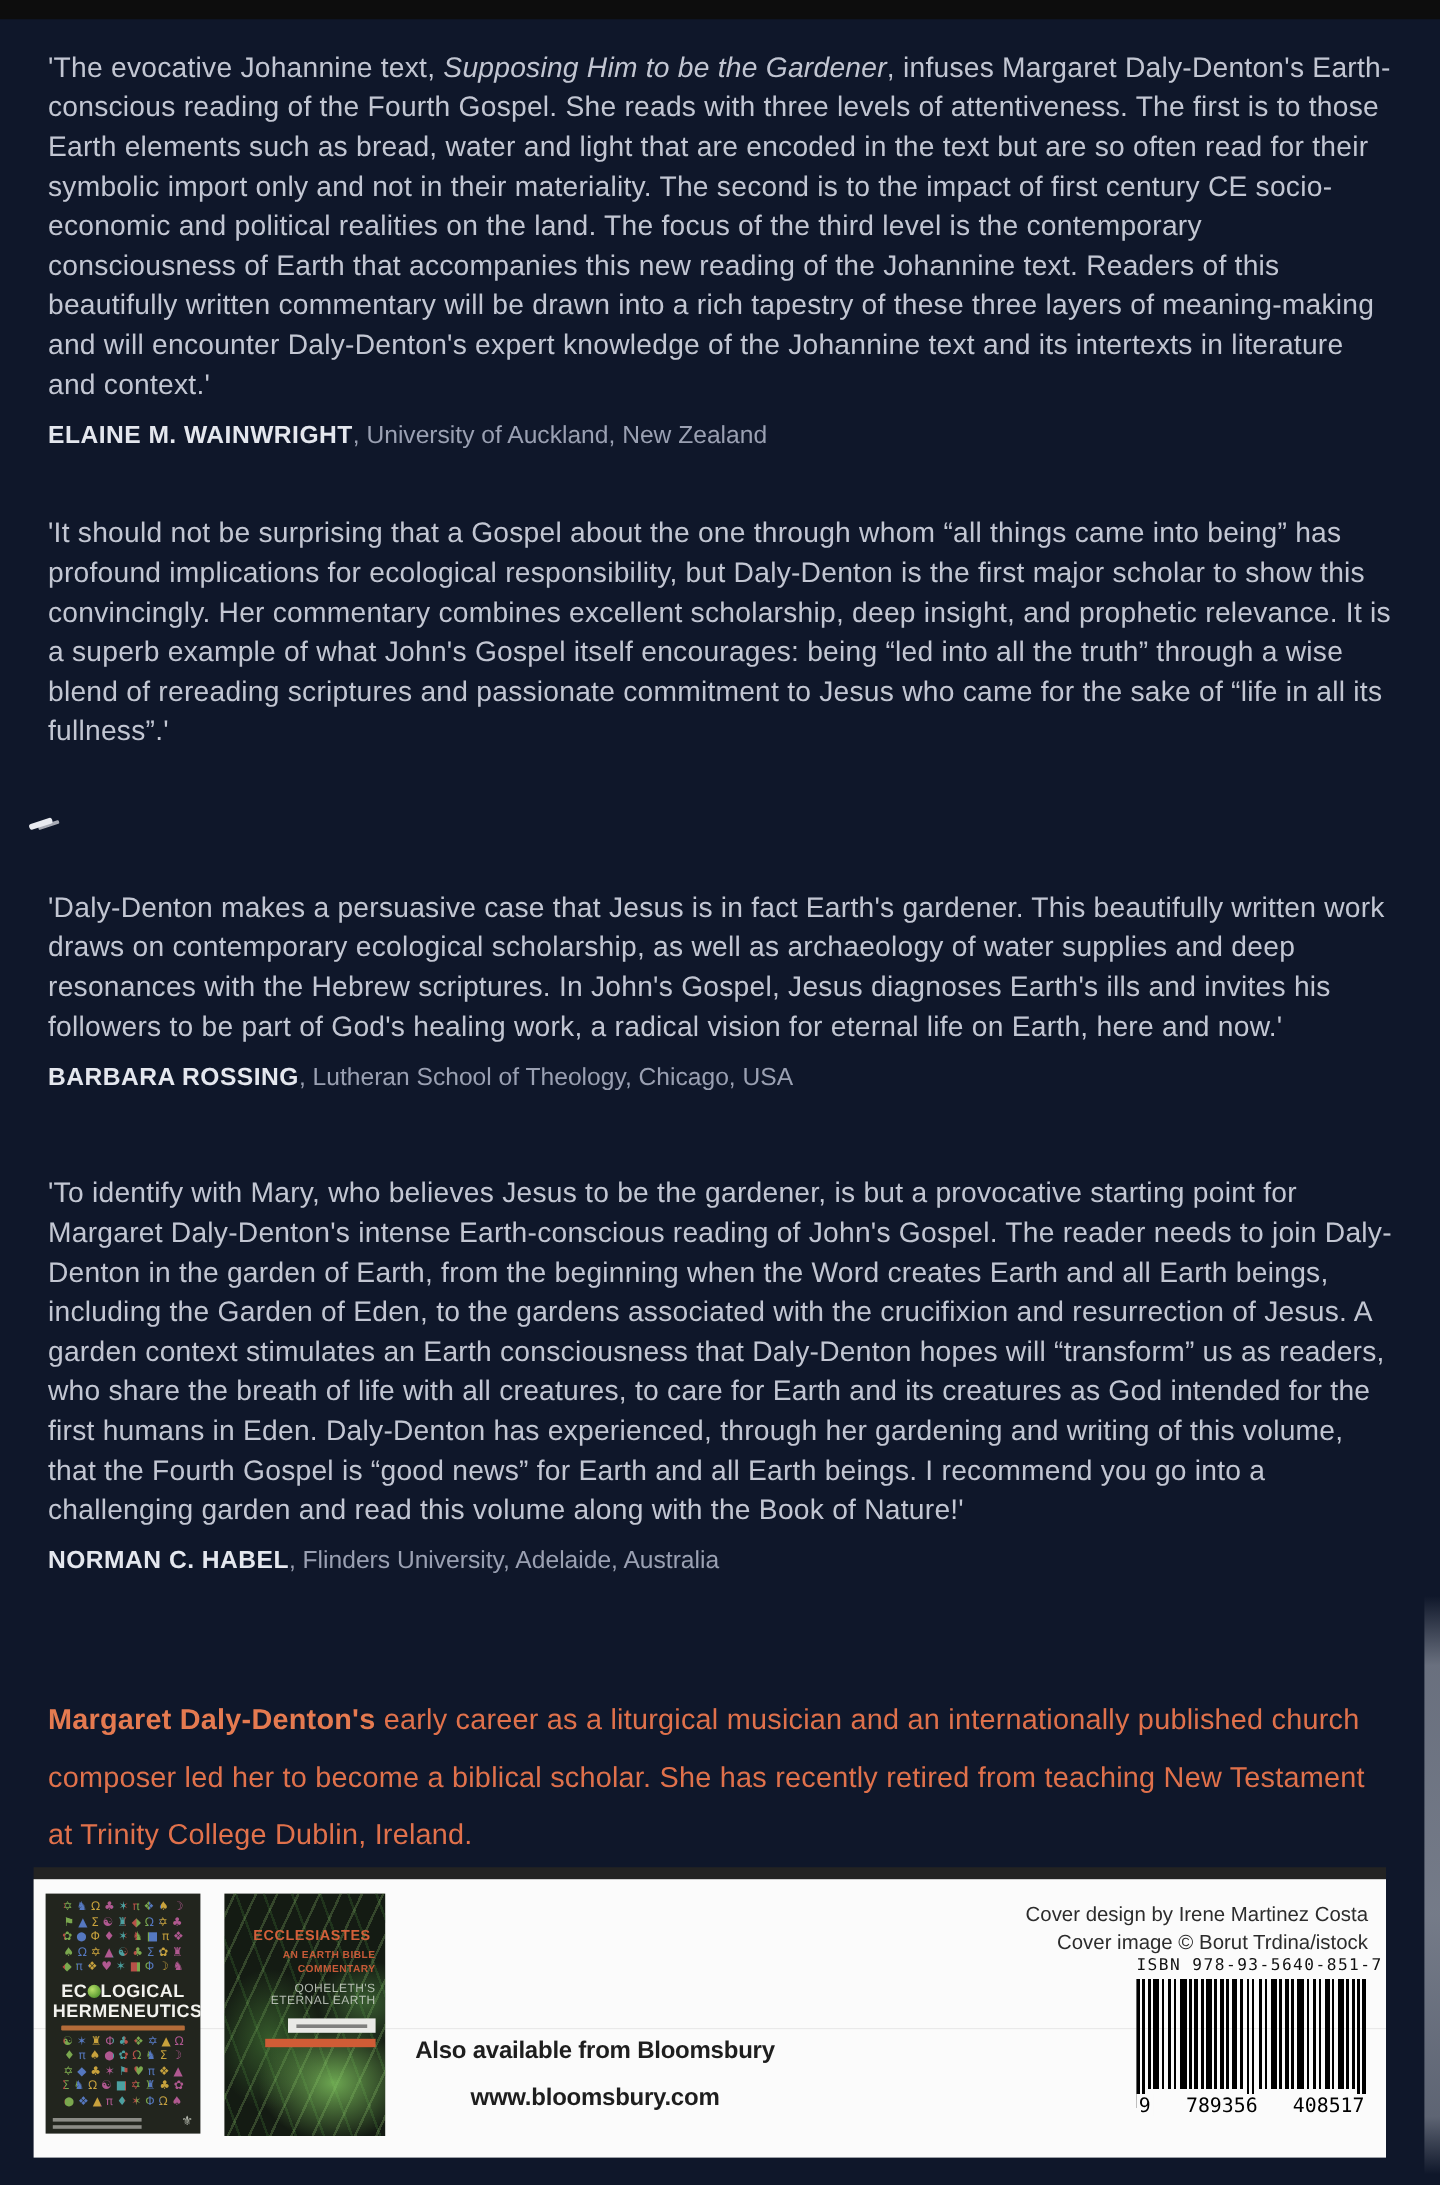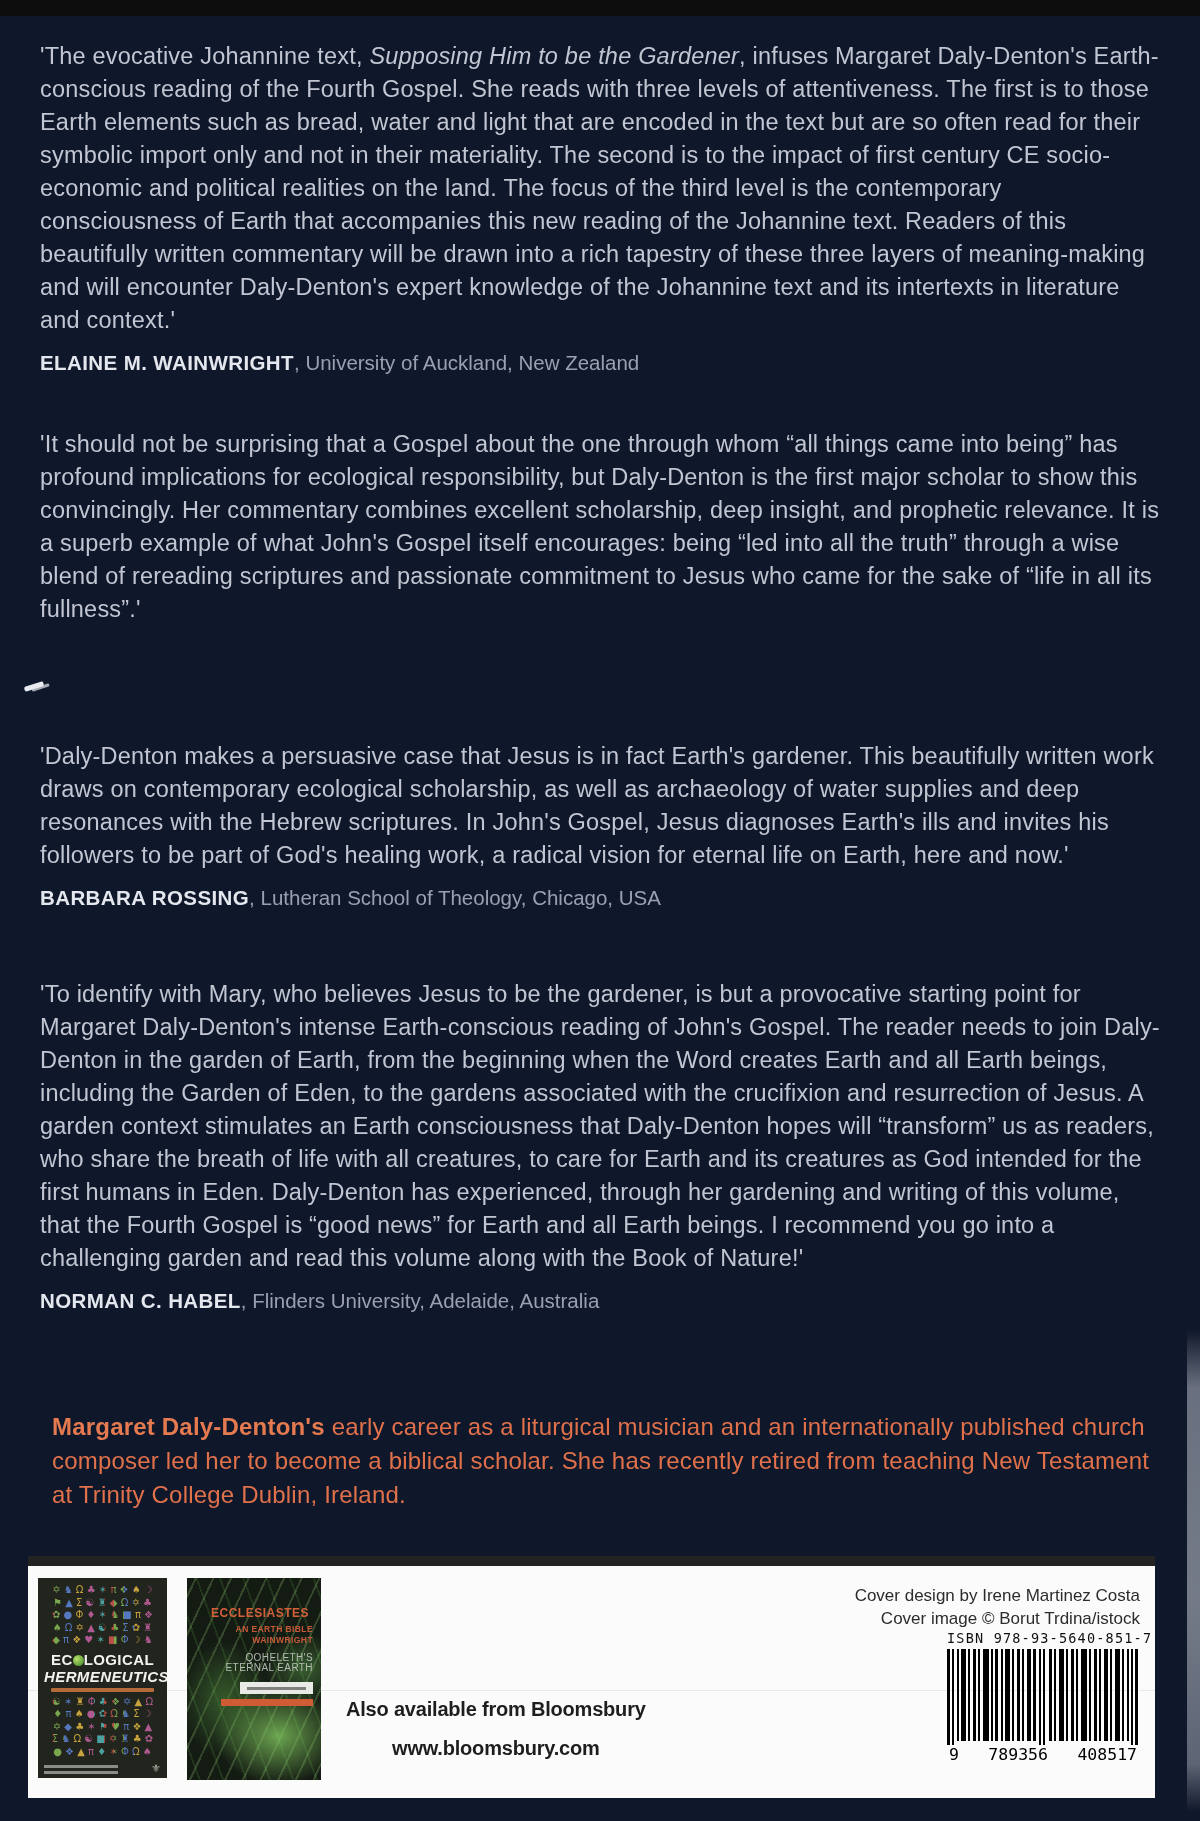--- a/index.html
+++ b/index.html
@@ -23,22 +23,22 @@
   .qblock { position:absolute; left:40px; width:1124px; }
   .quote {
     margin:0; color:#c2c6d2; font-size:23.5px; line-height:33px; letter-spacing:.2px;
     font-weight:400;
   }
   .q-italic { font-style:italic; }
   .attrib { margin:12px 0 0 0; font-size:20.5px; line-height:27px; }
   .attrib-name { color:#e4e7ee; font-weight:bold; letter-spacing:.4px; }
   .attrib-affil { color:#9aa0b2; }
 
-  .bio { position:absolute; left:52px; top:1410px; width:1124px; margin:0;
-         font-size:24px; line-height:34px; color:#e0714b; letter-spacing:.2px; }
+  .bio { position:absolute; left:40px; top:1410px; width:1124px; margin:0;
+         font-size:24px; line-height:48px; color:#e0714b; letter-spacing:.2px; }
   .bio-lead { font-weight:bold; color:#e57a50; }
 
   
   .category-bar {
     position:absolute; left:28px; top:1556px; width:1127px; height:37px; background:#232323;
     display:flex; align-items:flex-end; justify-content:space-between; padding:0 20px; box-sizing:border-box;
   }
   .category-label { color:#e8e8e8; font-size:14.5px; letter-spacing:2.2px; }
   .price-label { color:#ffffff; font-size:19.5px; font-weight:bold; letter-spacing:.2px; }
 
@@ -145,39 +145,39 @@
   <div class="bottom-panel">
     <div class="panel-crease"></div>
 
     <div class="thumb1">
       <div class="glyph-row">✡ ♞ Ω ♣ ✶ π ❖ ♠ ☽</div>
       <div class="glyph-row">⚑ ▲ Σ ☯ ♜ ◆ Ω ✡ ♣</div>
       <div class="glyph-row">✿ ● Φ ♦ ✶ ♞ ■ π ❖</div>
       <div class="glyph-row">♠ Ω ✡ ▲ ☯ ♣ Σ ✿ ♜</div>
       <div class="glyph-row">◆ π ❖ ♥ ✶ ■ Φ ☽ ♞</div>
       <div class="t1-title"><span>EC</span><span class="t1-dot"></span><span>LOGICAL</span></div>
-      <div class="t1-title" style="margin-top:0;font-style:italic;">HERMENEUTICS</div>
+      <div class="t1-title" style="margin-top:0;">HERMENEUTICS</div>
       <div class="t1-sub-bar"></div>
       <div class="glyph-row">☯ ✶ ♜ Φ ♣ ❖ ✡ ▲ Ω</div>
       <div class="glyph-row">♦ π ♠ ● ✿ Ω ♞ Σ ☽</div>
       <div class="glyph-row">✡ ◆ ♣ ✶ ⚑ ♥ π ❖ ▲</div>
       <div class="glyph-row">Σ ♞ Ω ☯ ■ ✡ ♜ ♣ ✿</div>
       <div class="glyph-row">● ❖ ▲ π ♦ ✶ Φ Ω ♠</div>
       <div class="t1-footer">
         <div class="t1-author-lines">
             <div></div>
             <div></div>
           </div>
         <div class="t1-logo">⚜</div>
       </div>
     </div>
 
     <div class="thumb2">
       <p class="t2-title">ECCLESIASTES</p>
-      <p class="t2-sub"><span>AN EARTH BIBLE</span><br><span>WAINWRIGHT</span></p>
+      <p class="t2-sub"><span>AN EARTH BIBLE</span><br><span>COMMENTARY</span></p>
       <p class="t2-tag"><span>QOHELETH'S</span><br><span>ETERNAL EARTH</span></p>
       <div class="t2-band">
           <i></i>
         </div>
       <div class="t2-orange-bar"></div>
     </div>
 
     <div class="mid-text">
       <p class="mid-line">Also available from Bloomsbury</p>
       <p class="mid-site">www.bloomsbury.com</p>

